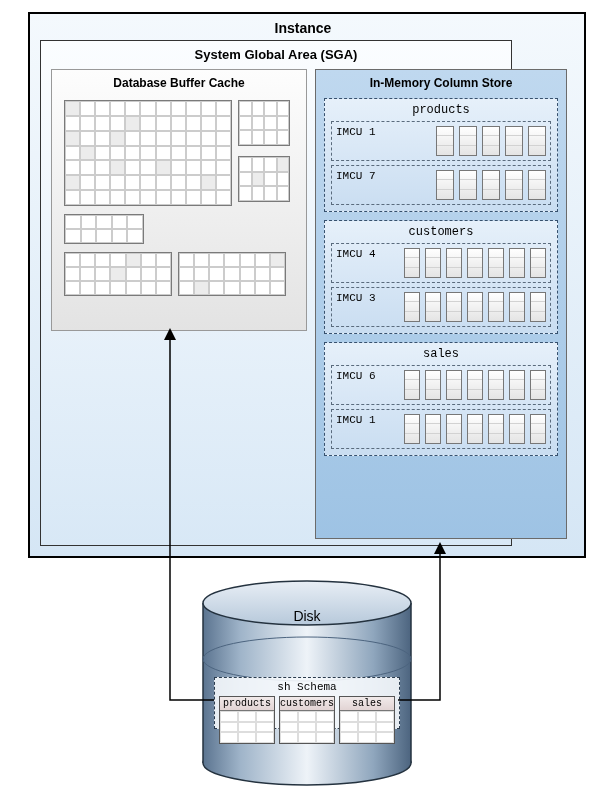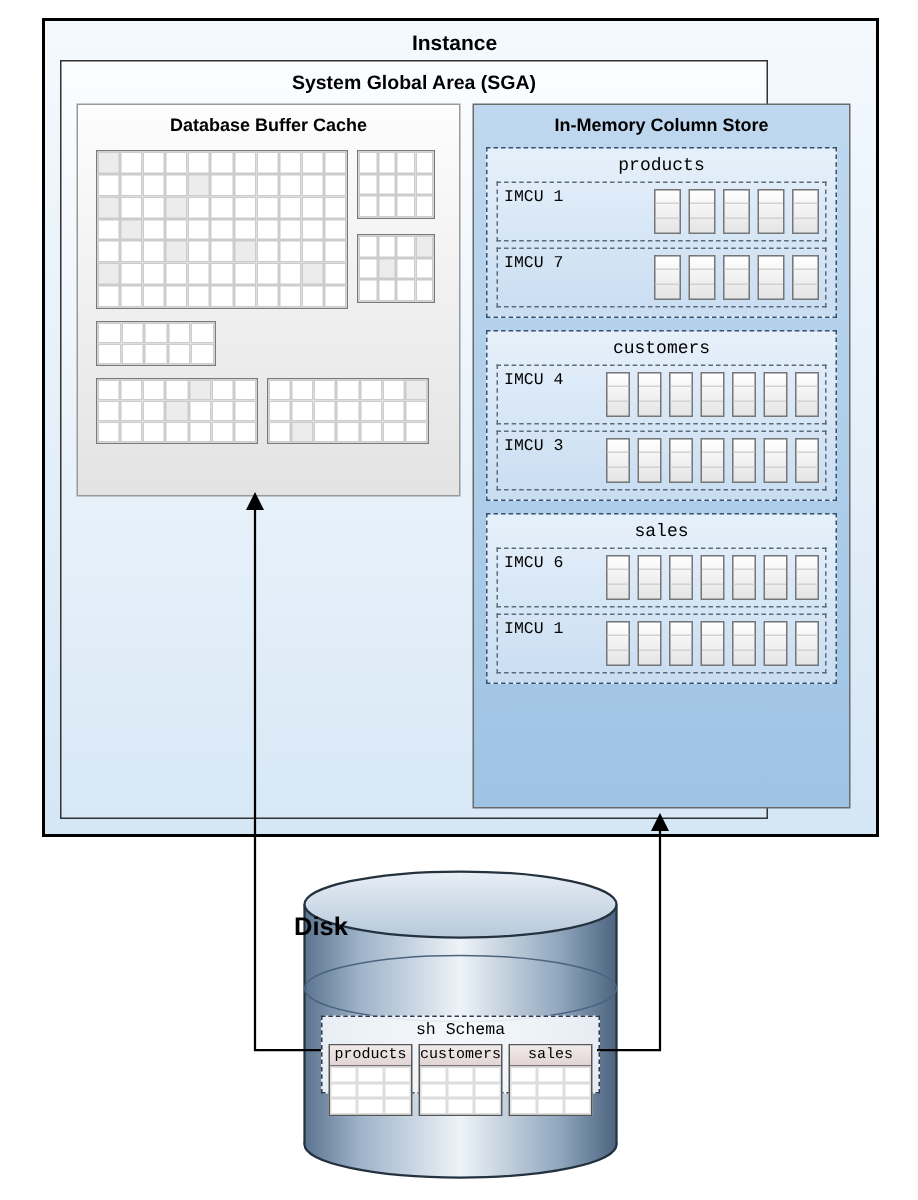--- a/index.html
+++ b/index.html
@@ -78,21 +78,21 @@
     background: linear-gradient(to bottom,#fff 0%,#e4e4e4 100%);
     display:grid; grid-template-rows:repeat(3,1fr);
   }
   .colbar div { border-bottom: 1px solid #d2d2d2; }
   .colbar div:last-child { border-bottom:none; }
   .colbar.narrow7 { width: 16px; }
   
   
   .disk { position:absolute; top: 575px; left: 196px; width: 222px; height: 212px; }
   .disk svg { position:absolute; top:0; left:0; }
-  .disk-label { position:absolute; top: 33px; width:100%; font-weight:bold; font-size:17px; }
+  .disk-label { position:absolute; top: 33px; width:100%; text-align:center; font-weight:normal; font-size:14px; }
   
   .schema-box {
     position:absolute;
     top: 102px; left: 18px;
     width: 186px; height: 52px;
     border: 1px dashed #2a3b4d;
     background: rgba(245,248,252,0.9);
     padding: 2px 4px 4px 4px;
   }
   .schema-title { text-align:center; font-family:"Courier New",monospace; font-size: 11px; padding: 1px 0 3px 0; }

